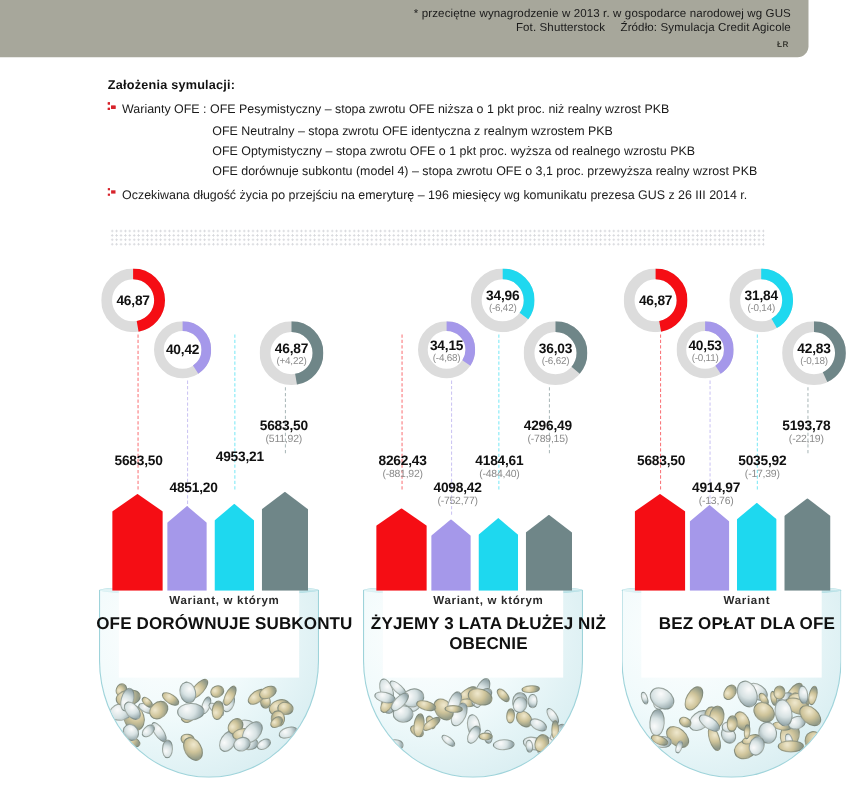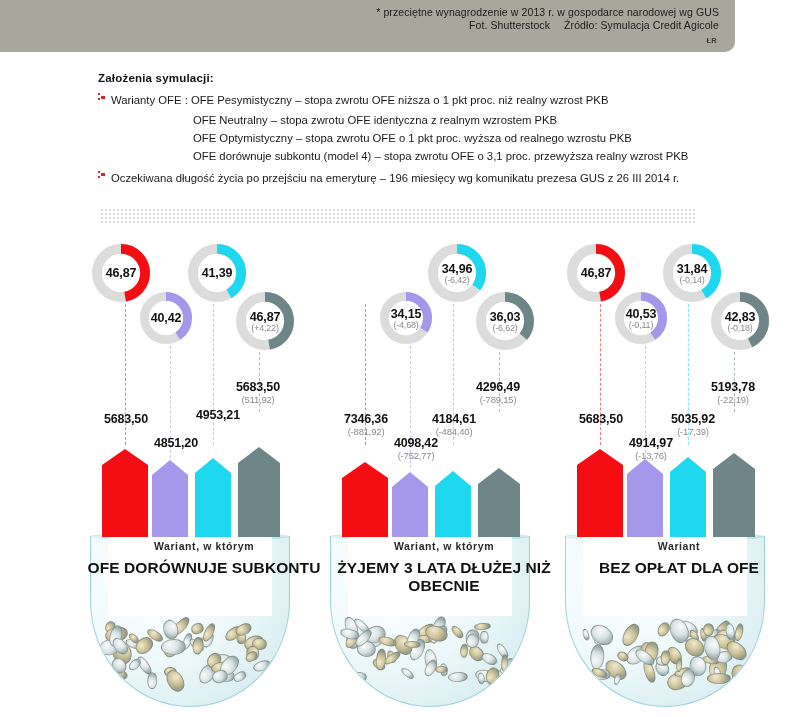--- a/index.html
+++ b/index.html
@@ -268,32 +268,20 @@
              </div>
         <div class="donut" style="left:60px;top:52px;width:52px;height:52px;z-index:9;">
                <div class="ring">
             <svg width="52" height="52" viewBox="0 0 52 52">
      <circle cx="26" cy="26" r="21.58" fill="none" stroke="#dcdcdc" stroke-width="8.84"></circle>
      <circle cx="26" cy="26" r="21.58" fill="none" stroke="#a598ea" stroke-width="8.84" stroke-dasharray="54.80593835507572 80.78520057385975" transform="rotate(-90 26 26)"></circle>
    </svg>
           </div>
                <div class="center">
                  <div class="pv">40,42</div>
-
-               </div>
-             </div>
-        <div class="donut" style="left:108px;top:4px;width:58px;height:58px;z-index:9;">
-               <div class="ring">
-            <svg width="58" height="58" viewBox="0 0 58 58">
-     <circle cx="29" cy="29" r="24.07" fill="none" stroke="#dcdcdc" stroke-width="9.860000000000001"></circle>
-     <circle cx="29" cy="29" r="24.07" fill="none" stroke="#1ed8ef" stroke-width="9.860000000000001" stroke-dasharray="62.596692295304045 88.63957804850858" transform="rotate(-90 29 29)"></circle>
-   </svg>
-          </div>
-               <div class="center">
-                 <div class="pv">41,39</div>
 
                </div>
              </div>
         <div class="donut" style="left:156px;top:52px;width:58px;height:58px;z-index:9;">
                <div class="ring">
             <svg width="58" height="58" viewBox="0 0 58 58">
      <circle cx="29" cy="29" r="24.07" fill="none" stroke="#dcdcdc" stroke-width="9.860000000000001"></circle>
      <circle cx="29" cy="29" r="24.07" fill="none" stroke="#6f8688" stroke-width="9.860000000000001" stroke-dasharray="70.88443991014498 80.35183043366766" transform="rotate(-90 29 29)"></circle>
    </svg>
           </div>
@@ -434,21 +422,21 @@
      <circle cx="29" cy="29" r="24.07" fill="none" stroke="#6f8688" stroke-width="9.860000000000001" stroke-dasharray="54.49042820487569 96.74584213893695" transform="rotate(-90 29 29)"></circle>
    </svg>
           </div>
                <div class="center">
                  <div class="pv">36,03</div>
                  <div class="pd">(-6,62)</div>
                </div>
              </div>
         <div class="conn" style="left:45px;top:64px;height:141px;border-color:#f50d14;opacity:.55;z-index:4;"></div>
         <div class="vlab" style="left:8px;top:172px;width:76px;z-index:10;">
-                <div class="v">7346,36</div>
+                <div class="v">8262,43</div>
                 <div class="d">(-881,92)</div>
              </div>
         <div class="conn" style="left:90px;top:106px;height:122px;border-color:#a598ea;opacity:.55;z-index:4;"></div>
         <div class="vlab" style="left:58px;top:196px;width:76px;z-index:10;">
                 <div class="v">4098,42</div>
                 <div class="d">(-752,77)</div>
              </div>
         <div class="conn" style="left:133px;top:64px;height:141px;border-color:#1ed8ef;opacity:.55;z-index:4;"></div>
         <div class="vlab" style="left:96px;top:172px;width:76px;z-index:10;">
                 <div class="v">4184,61</div>

